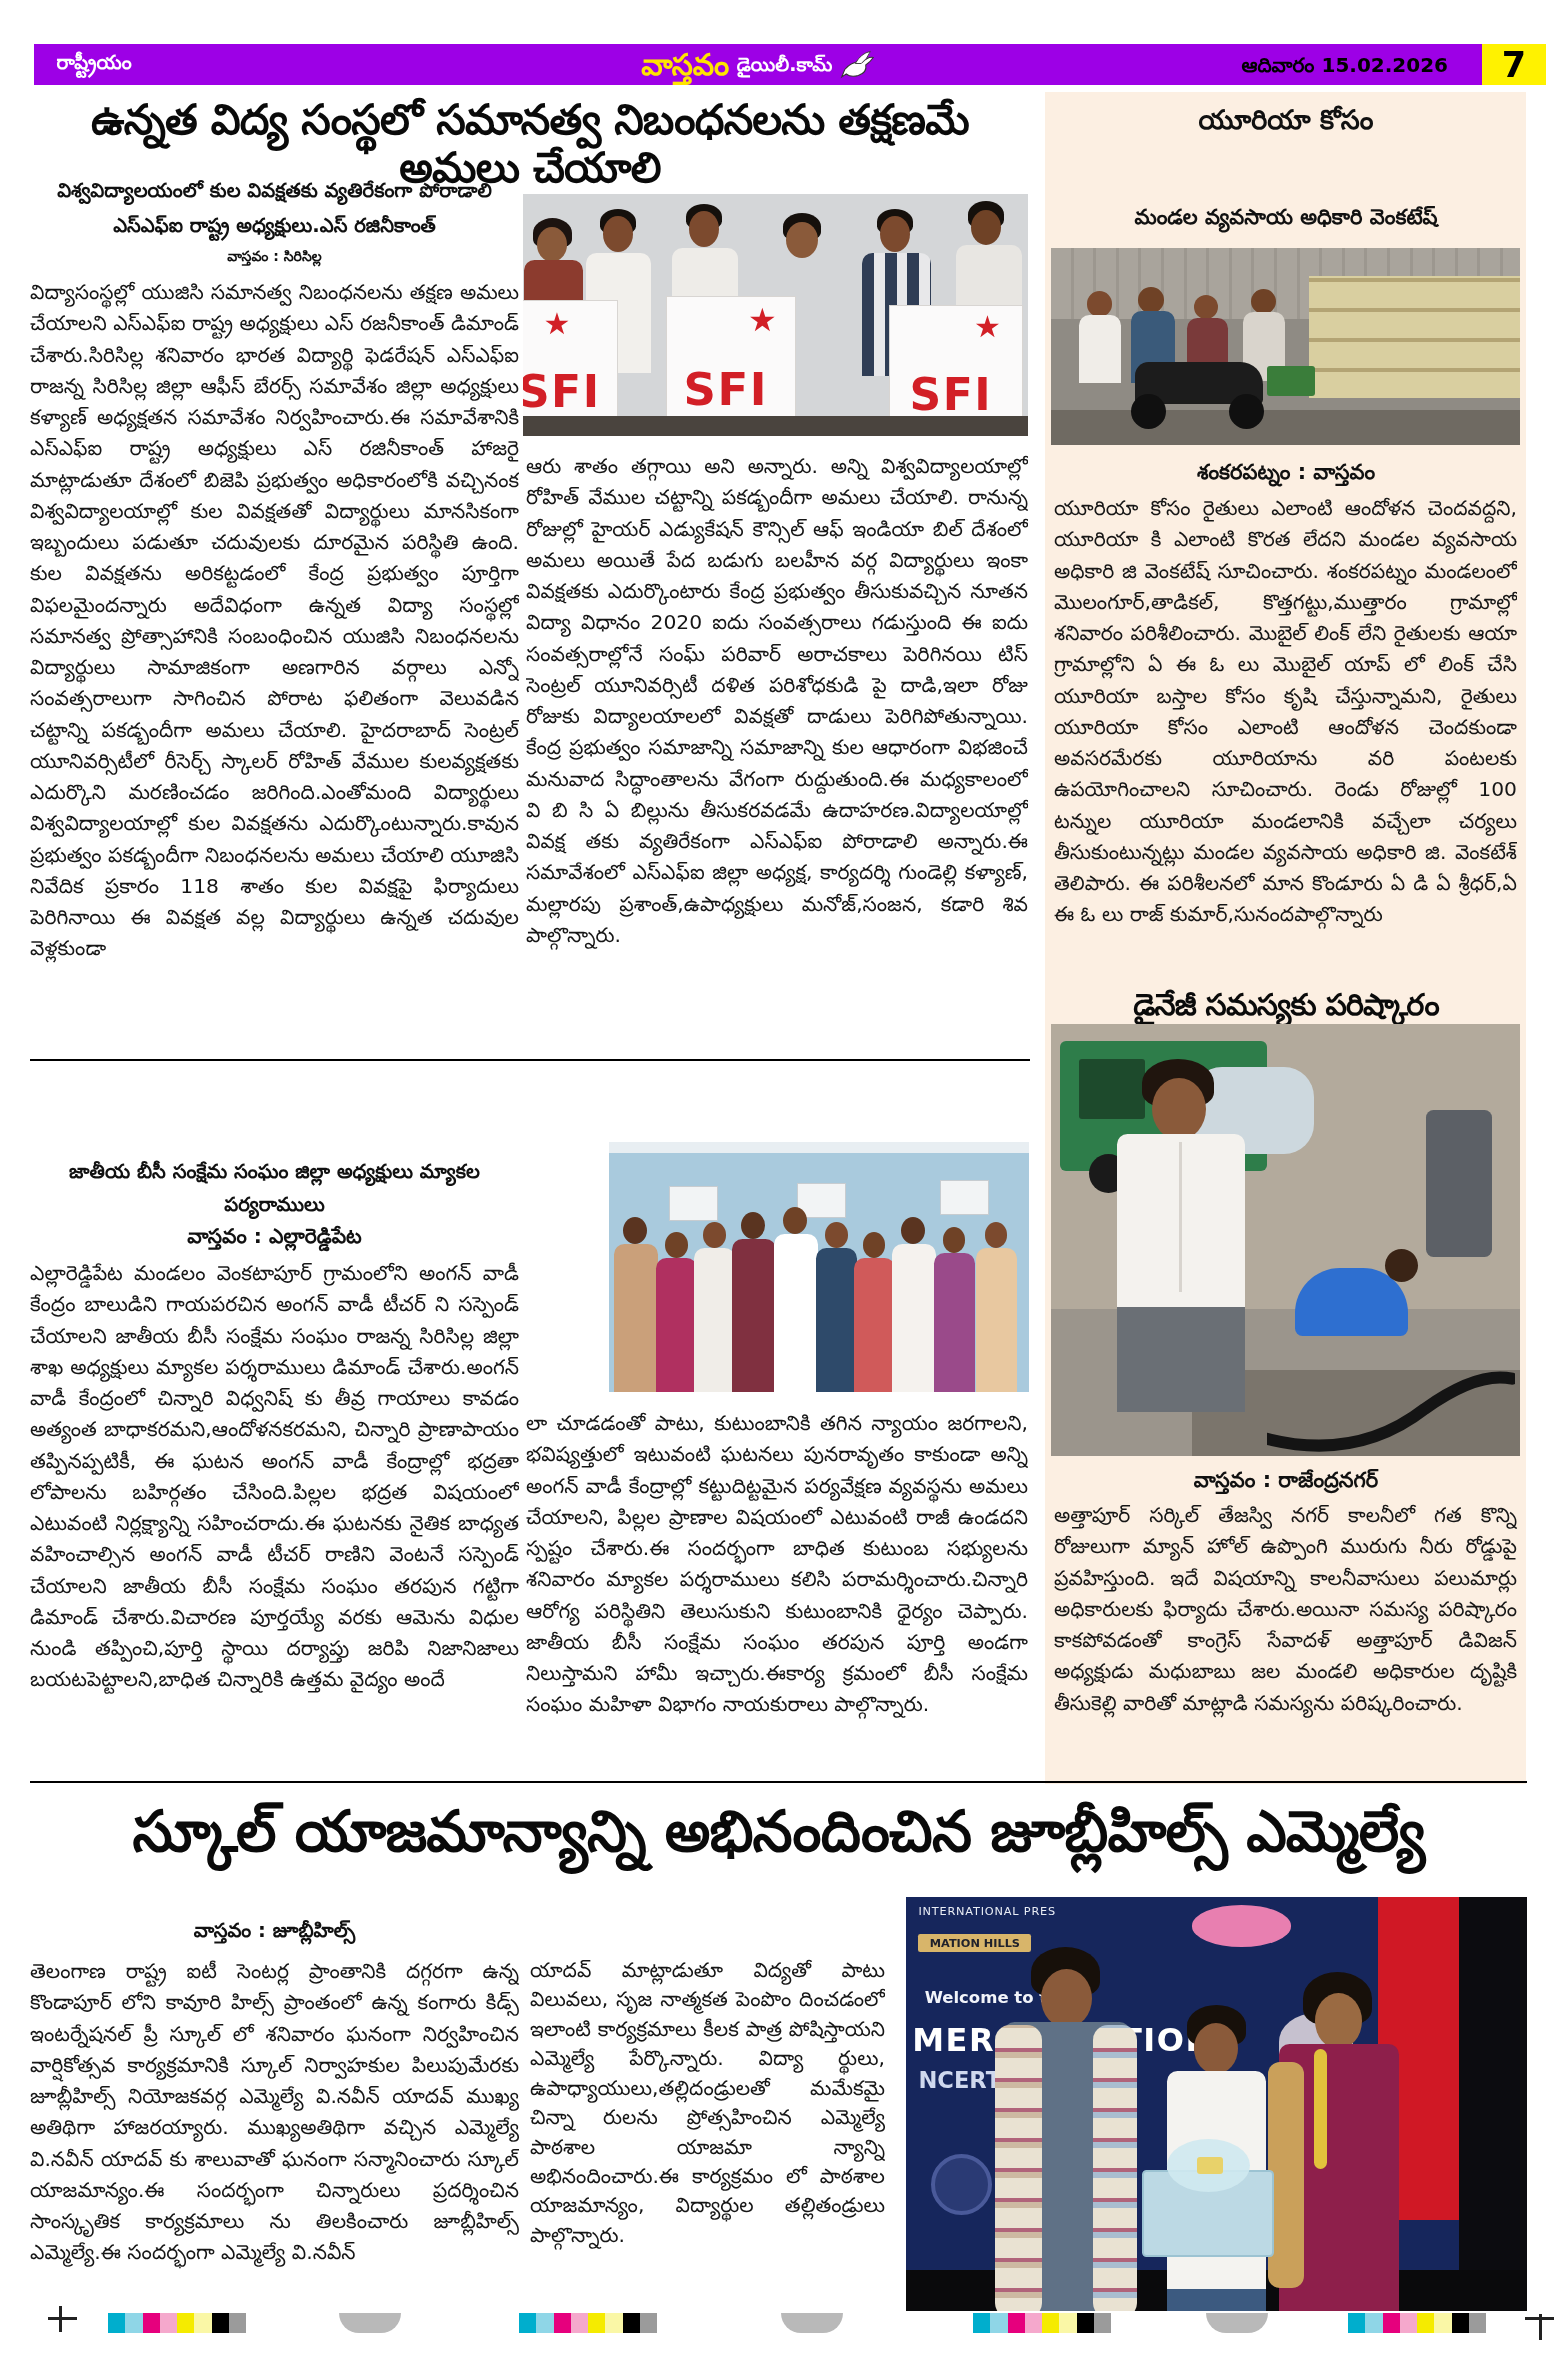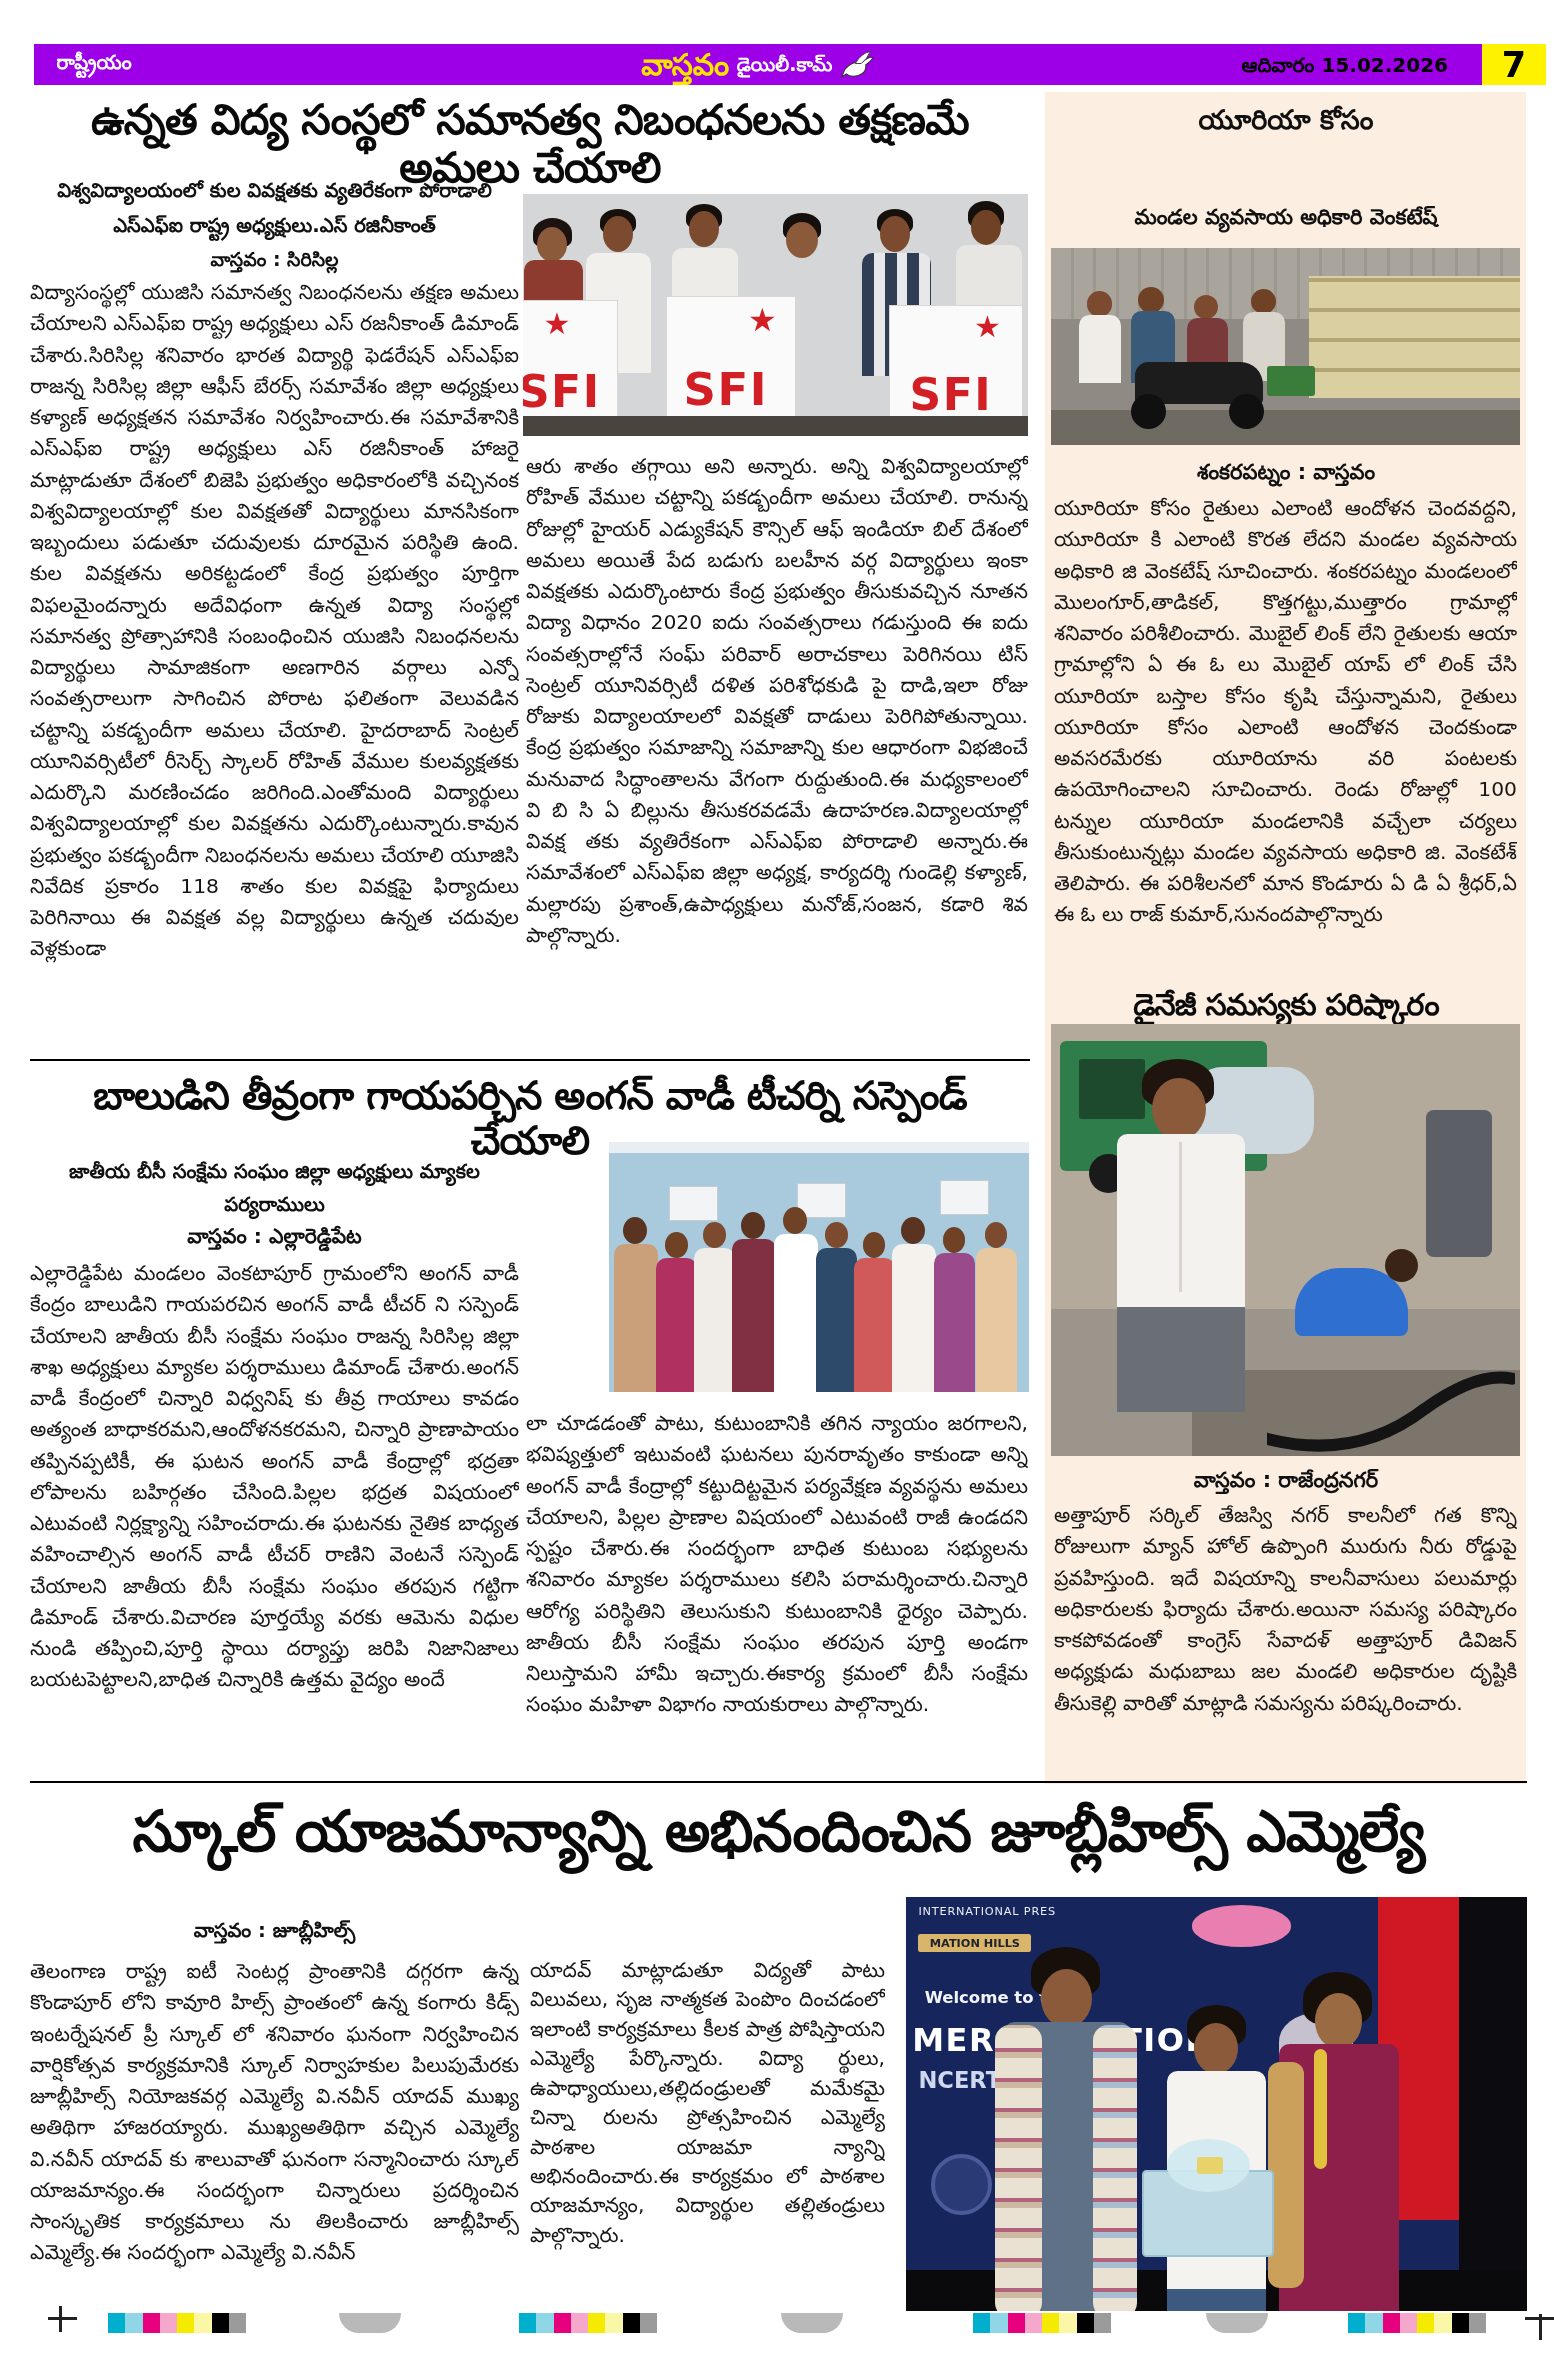--- a/index.html
+++ b/index.html
@@ -125,21 +125,21 @@
     </svg>
   </div>
 
   <div class="abs dateline" style="left:1053px;top:1468px;width:466px;font-size:21px;">వాస్తవం : రాజేంద్రనగర్</div>
   <div class="abs bodytext" style="left:1054px;top:1500px;width:463px;height:272px;">అత్తాపూర్ సర్కిల్ తేజస్వి నగర్ కాలనీలో గత కొన్ని రోజులుగా మ్యాన్ హోల్ ఉప్పొంగి మురుగు నీరు రోడ్డుపై ప్రవహిస్తుంది. ఇదే విషయాన్ని కాలనీవాసులు పలుమార్లు అధికారులకు ఫిర్యాదు చేశారు.అయినా సమస్య పరిష్కారం కాకపోవడంతో కాంగ్రెస్ సేవాదళ్ అత్తాపూర్ డివిజన్ అధ్యక్షుడు మధుబాబు జల మండలి అధికారుల దృష్టికి తీసుకెల్లి వారితో మాట్లాడి సమస్యను పరిష్కరించారు.</div>
 
   <div class="abs headline" style="left:30px;top:96px;width:1000px;font-size:42px;">ఉన్నత విద్య సంస్థలో సమానత్వ నిబంధనలను తక్షణమే అమలు చేయాలి</div>
 
   <div class="abs subhead" style="left:30px;top:179px;width:489px;font-size:19.6px;">విశ్వవిద్యాలయంలో కుల వివక్షతకు వ్యతిరేకంగా పోరాడాలి</div>
   <div class="abs subhead" style="left:30px;top:214px;width:489px;font-size:19.6px;">ఎస్ఎఫ్ఐ రాష్ట్ర అధ్యక్షులు.ఎస్ రజినీకాంత్</div>
-  <div class="abs dateline" style="left:30px;top:248px;width:489px;font-size:19px;">వాస్తవం : సిరిసిల్ల</div>
+  <div class="abs dateline" style="left:30px;top:248px;width:489px;font-size:14px;">వాస్తవం : సిరిసిల్ల</div>
 
   <div class="photo" style="left:523px;top:194px;width:505px;height:242px;background:#d4d6d8;">
     <div class="person" style="left:1%;top:10%;">
       <div class="hair" style="left:4.5px;top:0;width:39px;height:30px;background:#1c1310;"></div>
       <div class="head" style="left:9px;top:9px;width:30px;height:35px;background:#8a5a3a;"></div>
       <div class="torso" style="left:-4.5px;top:42px;width:59px;height:113px;background:#8c3b2e;"></div>
     </div>
     <div class="person" style="left:14%;top:6%;">
       <div class="hair" style="left:6px;top:0;width:36px;height:25.6px;background:#15100c;"></div>
       <div class="head" style="left:9px;top:7.5px;width:30px;height:36px;background:#7c4a2e;"></div>
@@ -178,21 +178,20 @@
       <span class="flag-label" style="left:19.6px;top:63px;font-size:44px;">SFI</span>
     </div>
     <div class="abs" style="left:0;bottom:0;width:100%;height:19.6px;background:#4a443e;"></div>
   </div>
 
   <div class="abs bodytext" style="left:30px;top:277px;width:489px;height:737px;">విద్యాసంస్థల్లో యుజిసి సమానత్వ నిబంధనలను తక్షణ అమలు చేయాలని ఎస్ఎఫ్ఐ రాష్ట్ర అధ్యక్షులు ఎస్ రజనీకాంత్ డిమాండ్ చేశారు.సిరిసిల్ల శనివారం భారత విద్యార్థి ఫెడరేషన్ ఎస్ఎఫ్ఐ రాజన్న సిరిసిల్ల జిల్లా ఆఫీస్ బేరర్స్ సమావేశం జిల్లా అధ్యక్షులు కళ్యాణ్ అధ్యక్షతన సమావేశం నిర్వహించారు.ఈ సమావేశానికి ఎస్ఎఫ్ఐ రాష్ట్ర అధ్యక్షులు ఎస్ రజినీకాంత్ హాజరై మాట్లాడుతూ దేశంలో బిజెపి ప్రభుత్వం అధికారంలోకి వచ్చినంక విశ్వవిద్యాలయాల్లో కుల వివక్షతతో విద్యార్థులు మానసికంగా ఇబ్బందులు పడుతూ చదువులకు దూరమైన పరిస్థితి ఉంది. కుల వివక్షతను అరికట్టడంలో కేంద్ర ప్రభుత్వం పూర్తిగా విఫలమైందన్నారు అదేవిధంగా ఉన్నత విద్యా సంస్థల్లో సమానత్వ ప్రోత్సాహానికి సంబంధించిన యుజిసి నిబంధనలను విద్యార్థులు సామాజికంగా అణగారిన వర్గాలు ఎన్నో సంవత్సరాలుగా సాగించిన పోరాట ఫలితంగా వెలువడిన చట్టాన్ని పకడ్బందీగా అమలు చేయాలి. హైదరాబాద్ సెంట్రల్ యూనివర్సిటీలో రీసెర్చ్ స్కాలర్ రోహిత్ వేముల కులవ్యక్షతకు ఎదుర్కొని మరణించడం జరిగింది.ఎంతోమంది విద్యార్థులు విశ్వవిద్యాలయాల్లో కుల వివక్షతను ఎదుర్కొంటున్నారు.కావున ప్రభుత్వం పకడ్బందీగా నిబంధనలను అమలు చేయాలి యూజిసి నివేదిక ప్రకారం 118 శాతం కుల వివక్షపై ఫిర్యాదులు పెరిగినాయి ఈ వివక్షత వల్ల విద్యార్థులు ఉన్నత చదువుల వెళ్లకుండా</div>
   <div class="abs bodytext" style="left:526px;top:451px;width:502px;height:564px;">ఆరు శాతం తగ్గాయి అని అన్నారు. అన్ని విశ్వవిద్యాలయాల్లో రోహిత్ వేముల చట్టాన్ని పకడ్బందీగా అమలు చేయాలి. రానున్న రోజుల్లో హైయర్ ఎడ్యుకేషన్ కౌన్సిల్ ఆఫ్ ఇండియా బిల్ దేశంలో అమలు అయితే పేద బడుగు బలహీన వర్గ విద్యార్థులు ఇంకా వివక్షతకు ఎదుర్కొంటారు కేంద్ర ప్రభుత్వం తీసుకువచ్చిన నూతన విద్యా విధానం 2020 ఐదు సంవత్సరాలు గడుస్తుంది ఈ ఐదు సంవత్సరాల్లోనే సంఘ్ పరివార్ అరాచకాలు పెరిగినయి టిస్ సెంట్రల్ యూనివర్సిటీ దళిత పరిశోధకుడి పై దాడి,ఇలా రోజు రోజుకు విద్యాలయాలలో వివక్షతో దాడులు పెరిగిపోతున్నాయి. కేంద్ర ప్రభుత్వం సమాజాన్ని సమాజాన్ని కుల ఆధారంగా విభజించే మనువాద సిద్ధాంతాలను వేగంగా రుద్దుతుంది.ఈ మధ్యకాలంలో వి బి సి ఏ బిల్లును తీసుకరవడమే ఉదాహరణ.విద్యాలయాల్లో వివక్ష తకు వ్యతిరేకంగా ఎస్ఎఫ్ఐ పోరాడాలి అన్నారు.ఈ సమావేశంలో ఎస్ఎఫ్ఐ జిల్లా అధ్యక్ష, కార్యదర్శి గుండెల్లి కళ్యాణ్, మల్లారపు ప్రశాంత్,ఉపాధ్యక్షులు మనోజ్,సంజన, కడారి శివ పాల్గొన్నారు.</div>
 
   <div class="rule" style="left:30px;top:1059px;width:1000px;"></div>
 
-  <div class="abs headline" style="left:30px;top:1074px;width:1000px;font-size:39px;">బాలుడిని తీవ్రంగా గాయపర్చిన అంగన్ వాడీ టీచర్ని సస్పెండ్ చేయాలి</div>
 
   <div class="abs subhead" style="left:45px;top:1155px;width:459px;font-size:19.6px;line-height:1.7;">జాతీయ  బీసీ సంక్షేమ సంఘం జిల్లా అధ్యక్షులు మ్యాకల పర్యరాములు</div>
   <div class="abs dateline" style="left:30px;top:1224px;width:489px;font-size:20.3px;">వాస్తవం : ఎల్లారెడ్డిపేట</div>
 
   <div class="photo" style="left:609px;top:1142px;width:420px;height:250px;background:#a9cadd;">
     <div class="abs" style="left:0;top:0;width:100%;height:10.5px;background:#e8eef2;"></div>
     <div class="monitor" style="left:60px;top:44px;width:47px;height:33px;"></div>
     <div class="monitor" style="left:188px;top:41px;width:47px;height:33px;"></div>
     <div class="monitor" style="left:331px;top:38px;width:47px;height:33px;"></div>
     <div class="person" style="left:2%;top:30%;">

